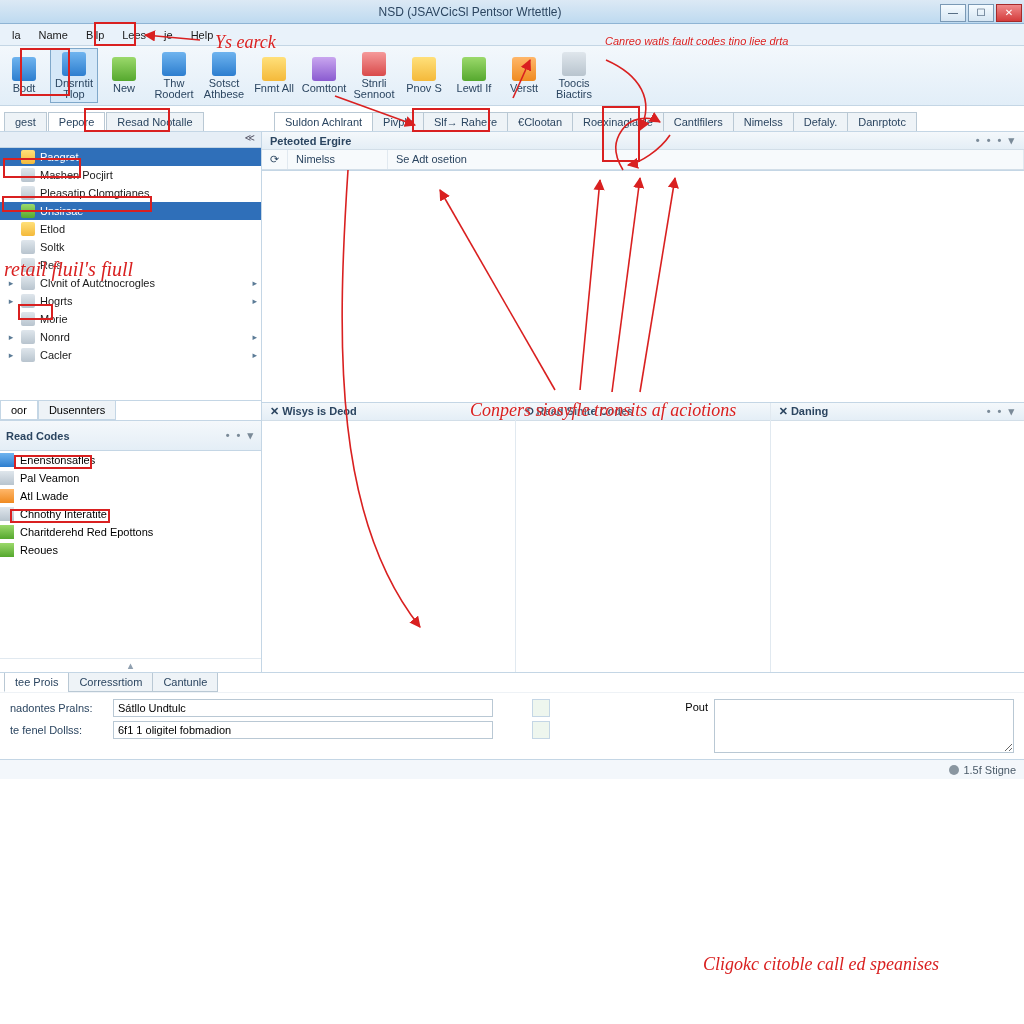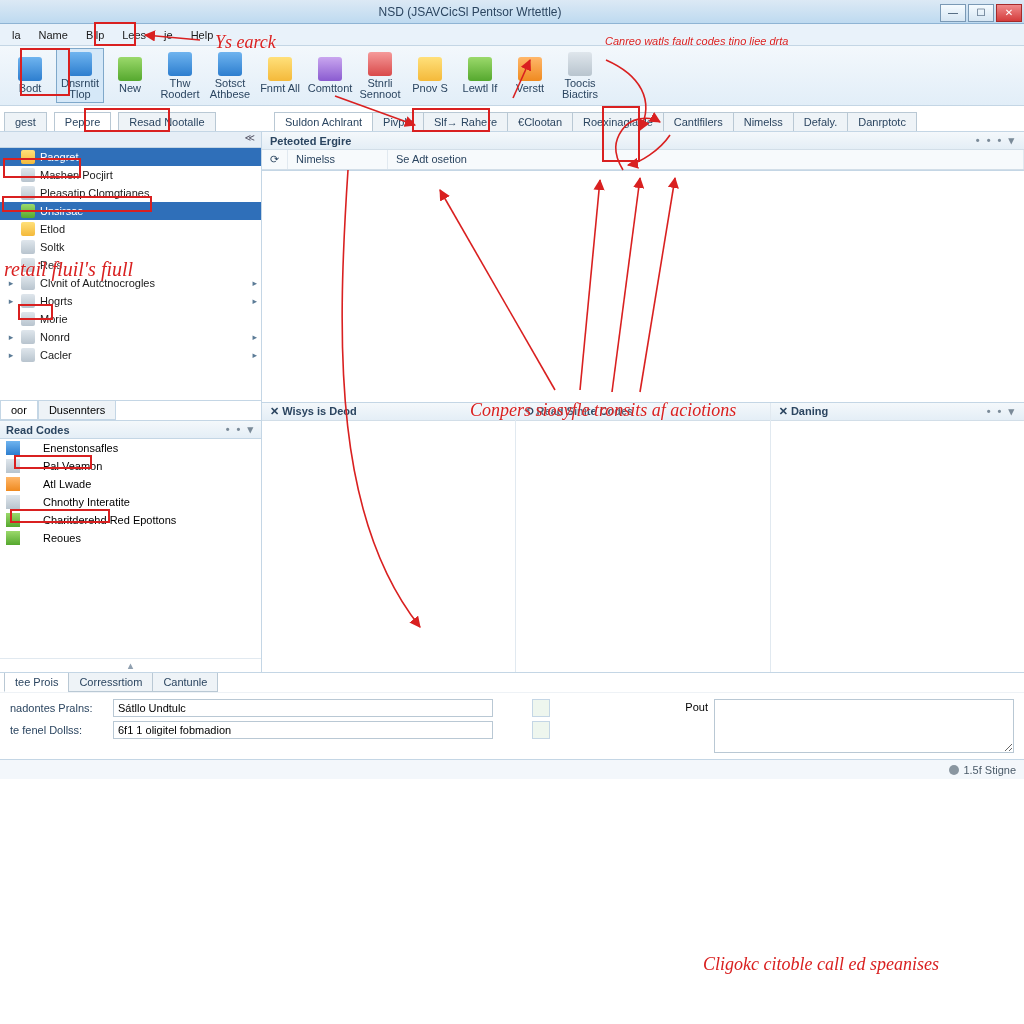--- a/index.html
+++ b/index.html
@@ -7,46 +7,46 @@
   
   .titlebar { height: 24px; background: linear-gradient(#dce9f5,#bedaf0); border-bottom: 1px solid #8fb4d4; display: flex; align-items: center; }
   .title-text { flex: 1; text-align: center; color: #2b4560; font-size: 12px; }
   .winbtns { display: flex; }
   .winbtn { width: 26px; height: 18px; margin: 2px 2px 0 0; border: 1px solid #7a99b5; background: linear-gradient(#f5fbff,#d6e6f3); display:flex; align-items:center; justify-content:center; font-size:10px; color:#2b4560; }
   .winbtn.close { background: linear-gradient(#f08b8b,#d43c3c); color:#fff; border-color:#a52a2a; }
   
   .menubar { height: 22px; background:#e9f2fa; border-bottom:1px solid #c4d6e5; display:flex; align-items:center; padding:0 4px; gap:2px; }
   .menu-item { padding: 2px 8px; color:#1a1a1a; }
   
-  .toolbar { height: 60px; background: linear-gradient(#f3f8fc,#e2eef8); border-bottom:1px solid #c4d6e5; display:flex; align-items:stretch; padding:2px 6px; gap:2px; }
+  .toolbar { height: 60px; background: linear-gradient(#f3f8fc,#e2eef8); border-bottom:1px solid #c4d6e5; display:flex; align-items:stretch; padding:2px 0; gap:2px; }
   .tool { width:48px; display:flex; flex-direction:column; align-items:center; justify-content:center; padding:2px 1px; border:1px solid transparent; text-align:center; line-height:1; font-size:10px; color:#2b4560; }
   .tool .ico { width:24px; height:24px; margin-bottom:2px; border-radius:3px; }
   .tool.selected { background:#d5e8f8; border-color:#7fa8ca; }
   
   .midstrip { height: 26px; border-bottom:1px solid #c4d6e5; display:flex; align-items:flex-end; }
-  .left-tabs { width: 260px; display:flex; align-items:flex-end; gap:8px; padding-left:4px; }
+  .left-tabs { width: 260px; display:flex; align-items:flex-end; gap:2px; padding-left:4px; }
   .content-tabs { flex:1; display:flex; align-items:flex-end; gap:0; padding-left:14px; }
   .tab { padding:3px 10px 3px 10px; border:1px solid #b9c8d4; border-bottom:none; background:#eef3f7; color:#2b4560; margin-right:-1px; }
   .tab.active { background:#fff; }
   
   .main { display:flex; height: 540px; }
   .sidebar { width:262px; border-right:1px solid #c4d6e5; display:flex; flex-direction:column; background:#fff; }
   .tree-header { height:16px; background:#e6eef6; border-bottom:1px solid #c4d6e5; text-align:right; padding-right:6px; color:#556; font-size:10px; }
   .tree { overflow:auto; }
   .tnode { display:flex; align-items:center; height:18px; padding:0 4px 0 6px; gap:5px; color:#1a1a1a; }
   .tnode .glyph { width:14px; height:14px; border-radius:2px; }
   .tnode.selected { background:#2f6fb9; color:#fff; }
   .tnode .expand { color:#5b7b96; width:10px; text-align:center; font-size:9px; }
   .tnode .arrow { margin-left:auto; color:#5b7b96; font-size:9px; }
   .side-tabs { display:flex; border-top:1px solid #c4d6e5; }
   .side-tab { padding:3px 10px; border:1px solid #c4d6e5; border-top:none; background:#eef3f7; }
   .side-tab.active { background:#fff; }
-  .panel-title { background:linear-gradient(#f4f8fb,#e4eef6); border-top:1px solid #c4d6e5; border-bottom:1px solid #c4d6e5; padding:2px 6px; font-weight:bold; color:#2b4560; display:flex; align-items:center; }
+  .panel-title { background:linear-gradient(#f4f8fb,#e4eef6); border-top:1px solid #c4d6e5; border-bottom:1px solid #c4d6e5; padding:8px 6px; font-weight:bold; color:#2b4560; display:flex; align-items:center; }
   .panel-title .dots { margin-left:auto; color:#7a8a98; letter-spacing:2px; }
-  .codes-list .row { display:flex; align-items:center; height:18px; padding:0 6px; gap:23px; }
+  .codes-list .row { display:flex; align-items:center; height:18px; padding:0 0; gap:6px; }
   .codes-list .row .glyph { width:14px; height:14px; }
   
   .content { flex:1; display:flex; flex-direction:column; }
   .content-top { border-bottom:1px solid #c4d6e5; }
   .section-bar { background:linear-gradient(#f4f8fb,#e4eef6); padding:2px 8px; border-bottom:1px solid #d2dee8; color:#2b4560; font-weight:bold; display:flex; align-items:center; }
   .section-bar .dots { margin-left:auto; color:#7a8a98; letter-spacing:2px; }
   .grid-head { display:flex; border-bottom:1px solid #d2dee8; }
   .grid-head .col { padding:3px 8px; border-right:1px solid #e1e9f0; color:#2b4560; background:#f7fafc; }
   .grid-head .col:first-child { width:26px; text-align:center; }
   .grid-head .col.c1 { width:100px; }

